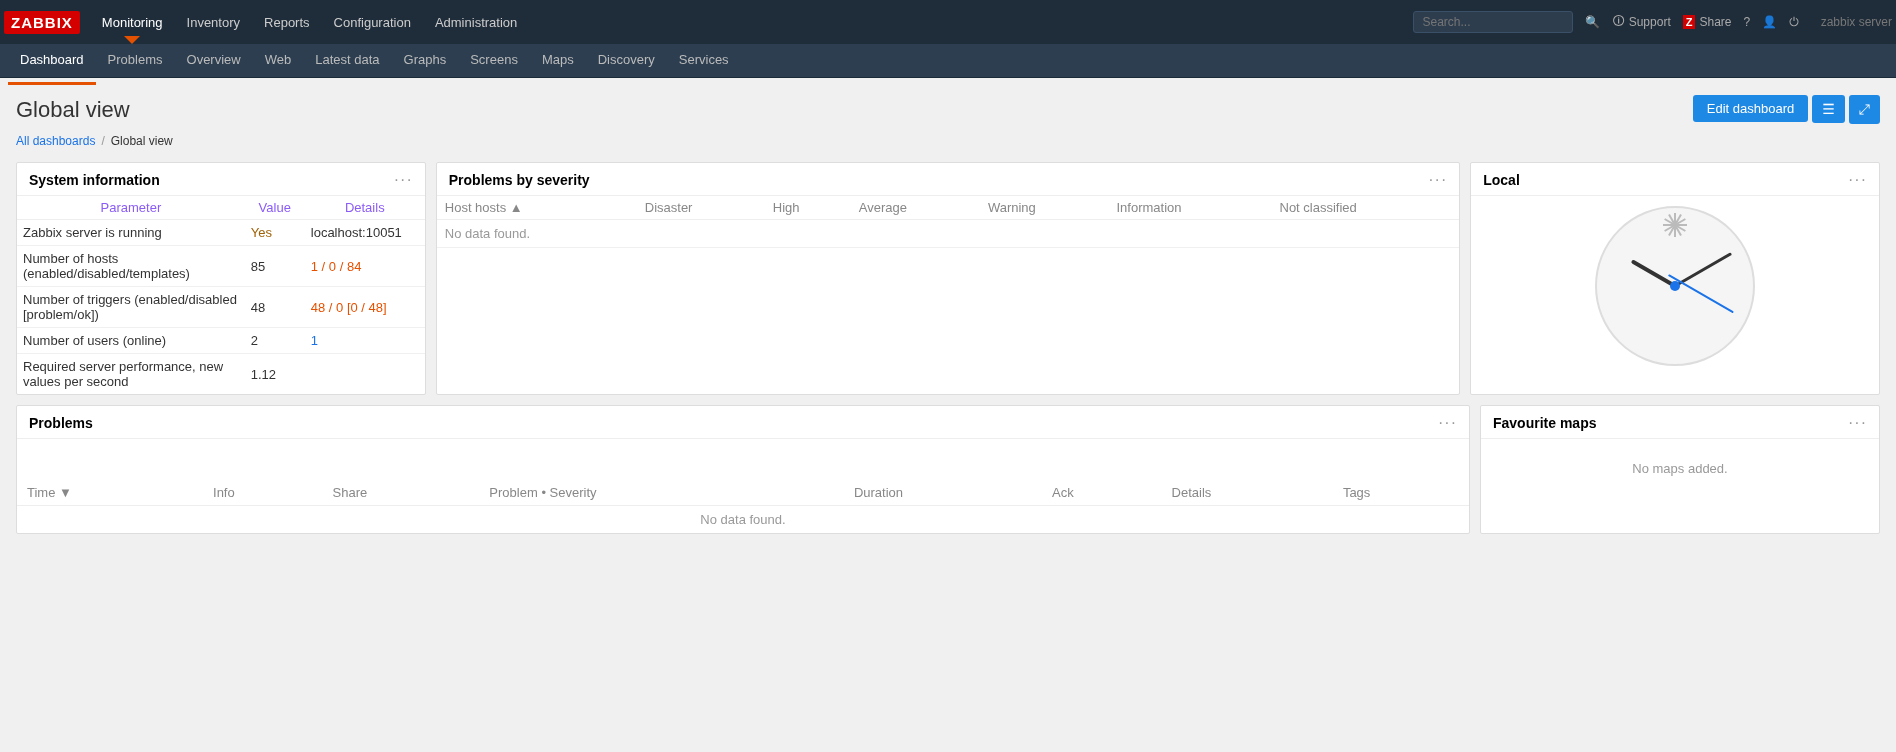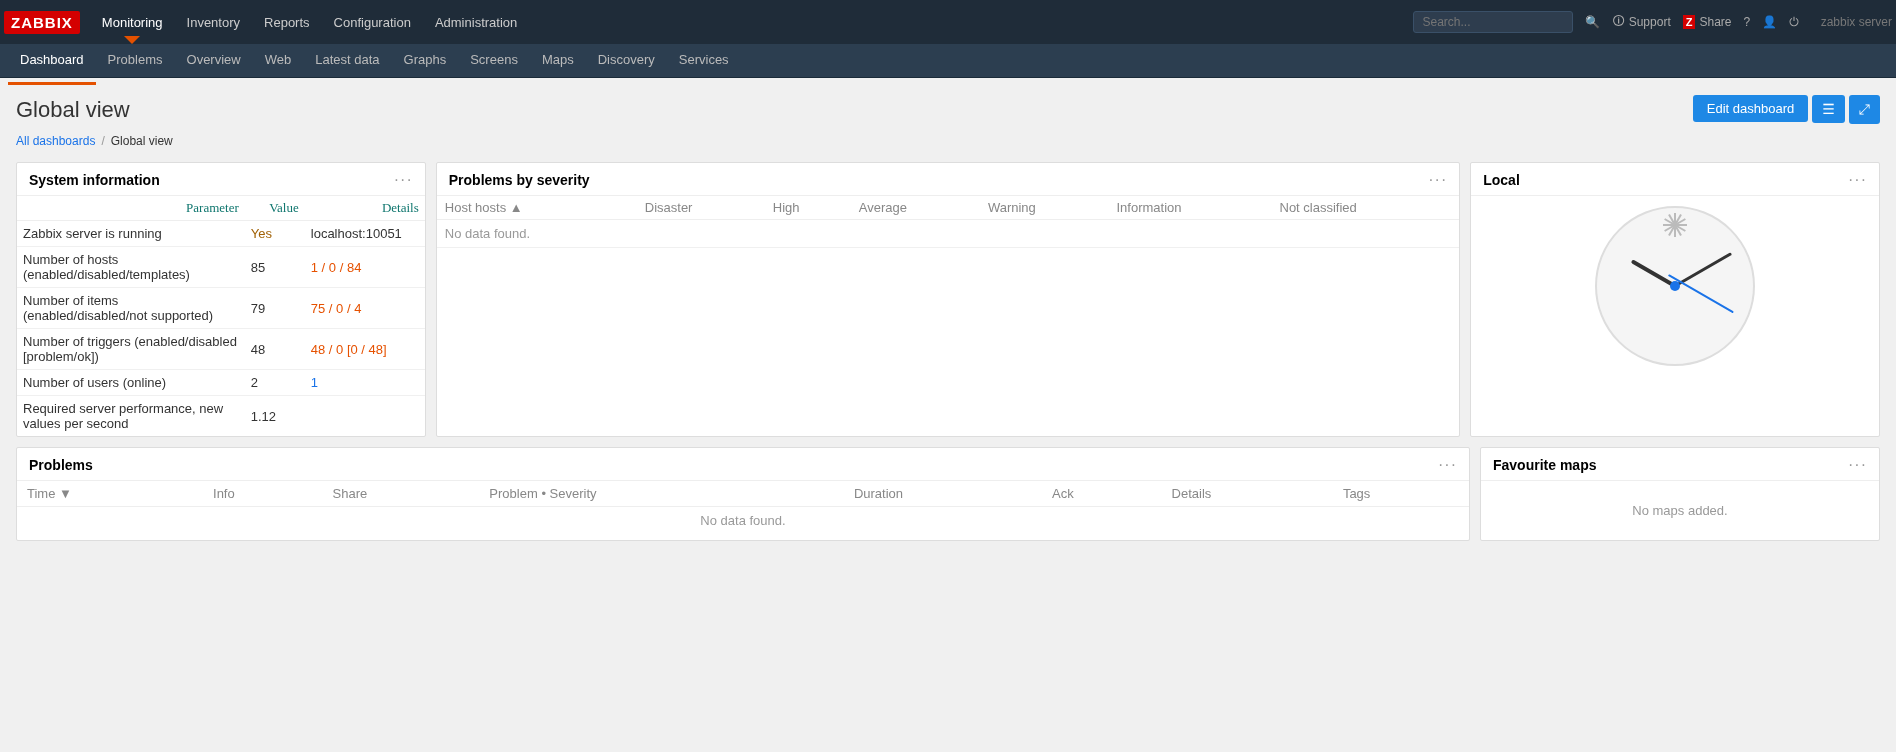--- a/index.html
+++ b/index.html
@@ -175,26 +175,25 @@
       padding: 8px 12px;
     }
 
     
     .sysinfo-table {
       width: 100%;
       border-collapse: collapse;
       font-size: 13px;
     }
     .sysinfo-table th {
-      text-align: right;
-      color: #0f766e;
+      text-align: center;
+      color: #8b5cf6;
       font-weight: normal;
       padding: 4px 6px;
       border-bottom: 1px solid #eee;
-      font-family: Liberation Serif, serif;
     }
     .sysinfo-table td {
       padding: 5px 6px;
       border-bottom: 1px solid #f0f0f0;
       vertical-align: middle;
     }
     .sysinfo-table tr:last-child td { border-bottom: none; }
     .val-green { color: #a16207; }
     .val-orange { color: #e65100; }
     .val-blue { color: #1a73e8; }
@@ -217,20 +216,21 @@
       border-bottom: 1px solid #f0f0f0;
       color: #999;
       text-align: left;
     }
 
     
     .problems-table {
       width: 100%;
       border-collapse: collapse;
       font-size: 13px;
+      margin-top: 41px;
     }
     .problems-table th {
       text-align: left;
       color: #888;
       font-weight: normal;
       padding: 5px 10px;
       border-bottom: 1px solid #eee;
     }
     .problems-table td {
       padding: 6px 10px;
@@ -405,25 +405,20 @@
                 <td>Zabbix server is running</td>
                 <td class="val-green">Yes</td>
                 <td class="">localhost:10051</td>
               </tr>
               <tr>
                 <td>Number of hosts (enabled/disabled/templates)</td>
                 <td class="">85</td>
                 <td class="val-orange">1 / 0 / 84</td>
               </tr>
               <tr>
-                <td>Number of items (enabled/disabled/not supported)</td>
-                <td class="">79</td>
-                <td class="val-orange">75 / 0 / 4</td>
-              </tr>
-              <tr>
                 <td>Number of triggers (enabled/disabled [problem/ok])</td>
                 <td class="">48</td>
                 <td class="val-orange">48 / 0 [0 / 48]</td>
               </tr>
               <tr>
                 <td>Number of users (online)</td>
                 <td class="">2</td>
                 <td class="val-blue">1</td>
               </tr>
               <tr>

